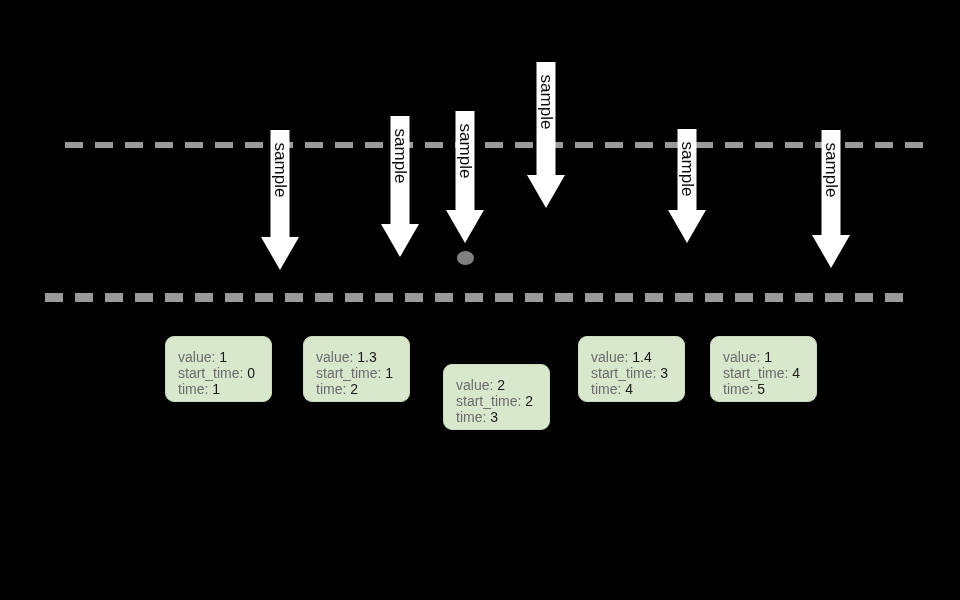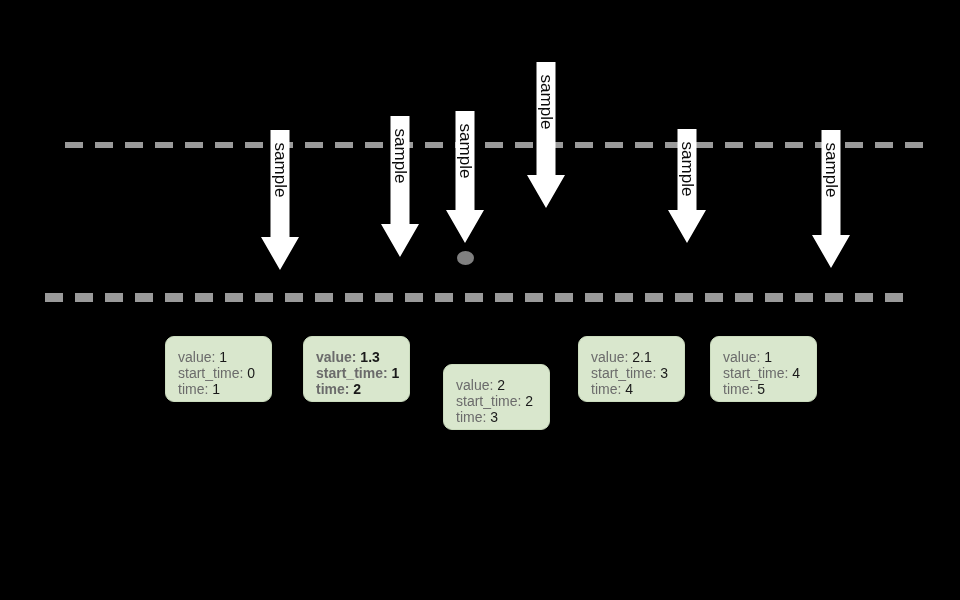--- a/index.html
+++ b/index.html
@@ -140,32 +140,32 @@
     </div>
 
   <div id="marker-dot"></div>
 
   <div id="boxes-layer">
       <div class="data-box" style="left: 165px;">
         <div class="field"><span>value:</span> <span class="fv">1</span></div>
         <div class="field"><span>start_time:</span> <span class="fv">0</span></div>
         <div class="field"><span>time:</span> <span class="fv">1</span></div>
       </div>
-      <div class="data-box" style="left: 303px; font-weight: bold;">
+      <div class="data-box" style="left: 303px;">
         <div class="field"><span>value:</span> <span class="fv">1.3</span></div>
         <div class="field"><span>start_time:</span> <span class="fv">1</span></div>
         <div class="field"><span>time:</span> <span class="fv">2</span></div>
       </div>
       <div class="data-box" style="left: 443px; margin-top: 28px;">
         <div class="field"><span>value:</span> <span class="fv">2</span></div>
         <div class="field"><span>start_time:</span> <span class="fv">2</span></div>
         <div class="field"><span>time:</span> <span class="fv">3</span></div>
       </div>
       <div class="data-box" style="left: 578px;">
-        <div class="field"><span>value:</span> <span class="fv">2.1</span></div>
+        <div class="field"><span>value:</span> <span class="fv">1.4</span></div>
         <div class="field"><span>start_time:</span> <span class="fv">3</span></div>
         <div class="field"><span>time:</span> <span class="fv">4</span></div>
       </div>
       <div class="data-box" style="left: 710px;">
         <div class="field"><span>value:</span> <span class="fv">1</span></div>
         <div class="field"><span>start_time:</span> <span class="fv">4</span></div>
         <div class="field"><span>time:</span> <span class="fv">5</span></div>
       </div>
     </div>
 

